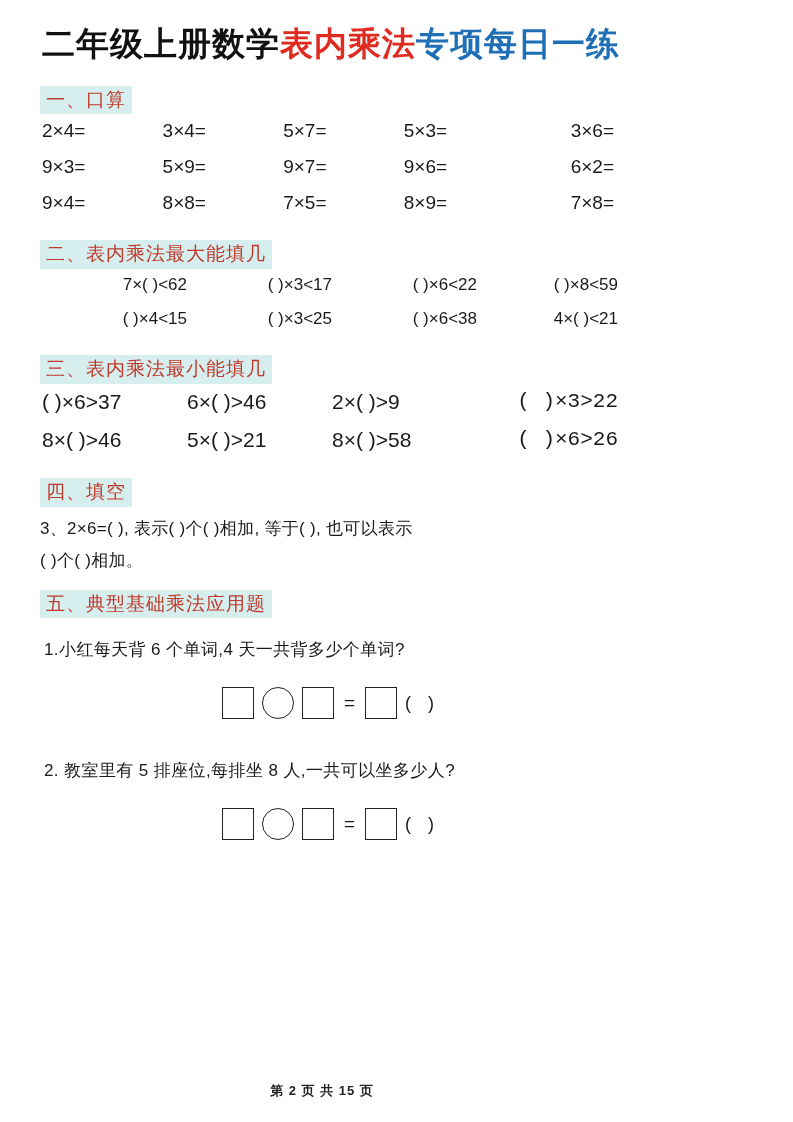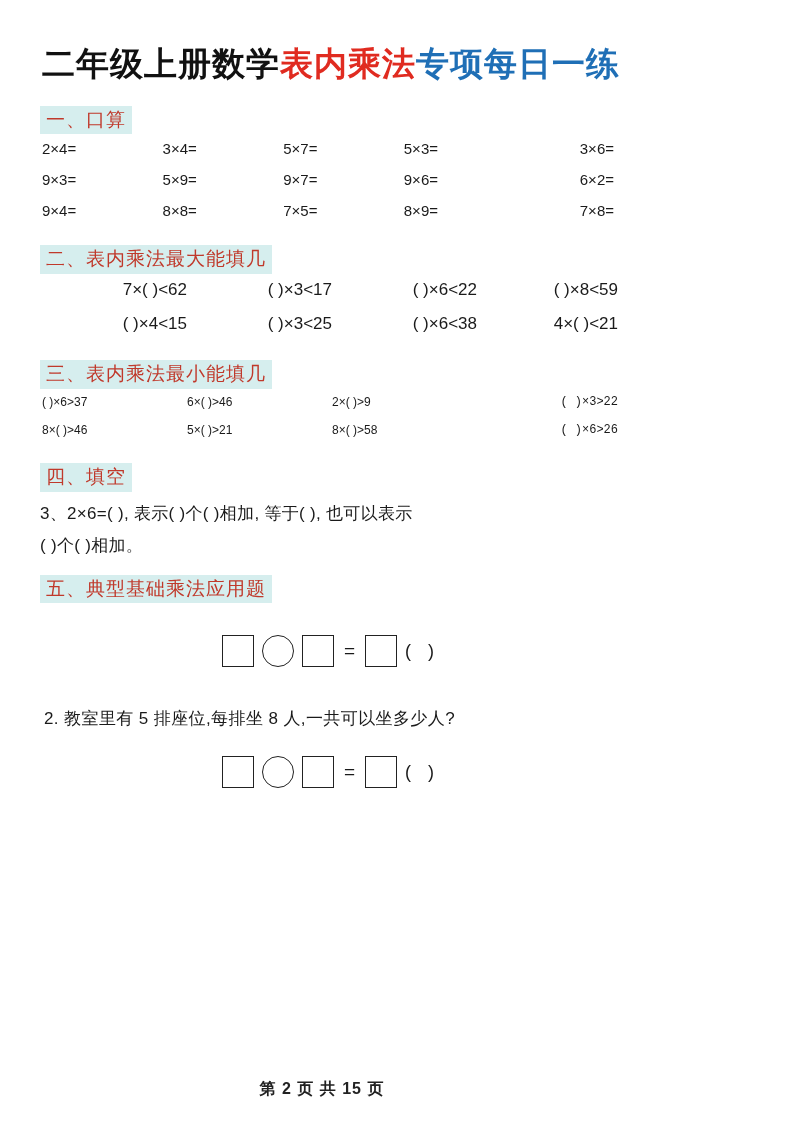--- a/index.html
+++ b/index.html
@@ -12,21 +12,21 @@
     height: 1122px;
     font-family: "Liberation Sans", sans-serif;
     color: #1a1a1a;
     position: relative;
     overflow: hidden;
   }
   .page {
     width: 662px;
     height: 1122px;
     box-sizing: border-box;
-    padding: 38px 40px 10px 40px;
+    padding: 18px 40px 10px 40px;
     position: relative;
   }
 
   
   .title {
     text-align: center;
     font-size: 33px;
     font-weight: bold;
     letter-spacing: 1px;
     white-space: nowrap;
@@ -46,42 +46,42 @@
     font-weight: normal;
     padding: 3px 6px 4px 6px;
     margin: 12px 0 6px 0;
     line-height: 1.15;
     letter-spacing: 1px;
   }
   
   .grid5 {
     display: grid;
     grid-template-columns: 1.05fr 1.05fr 1.05fr 1.05fr 0.85fr;
-    font-size: 15px;
+    font-size: 19px;
     margin-bottom: 14px;
     padding-left: 2px;
   }
   .grid5 .cell { white-space: nowrap; }
   .grid5 .cell:last-child { text-align: right; padding-right: 8px; }
 
   
   .grid4 {
     display: grid;
     grid-template-columns: 1fr 1fr 1fr 1fr;
     font-size: 17px;
     margin-bottom: 14px;
     padding-left: 2px;
   }
   .grid4 .cell { white-space: nowrap; text-align: right; }
   .grid4 .cell:last-child { text-align: right; padding-right: 4px; }
 
   .grid4b {
     display: grid;
     grid-template-columns: 1fr 1fr 1fr 1fr;
-    font-size: 12px;
+    font-size: 21px;
     margin-bottom: 14px;
     padding-left: 2px;
   }
   .grid4b .cell { white-space: nowrap; }
   .grid4b .cell:last-child { text-align: right; padding-right: 4px; font-family: Liberation Mono, monospace; }
 
   
   .fill-line {
     font-size: 17px;
     line-height: 1.9;
@@ -119,21 +119,21 @@
   .eq { font-size: 19px; padding: 0 2px; }
   .paren { font-size: 18px; letter-spacing: 6px; }
 
   
   .footer {
     position: absolute;
     left: 0;
     right: 18px;
     bottom: 22px;
     text-align: center;
-    font-size: 16px;
+    font-size: 13px;
     font-weight: bold;
     color: #222;
     letter-spacing: 1px;
   }
   .spacer-md { height: 26px; }
 </style>
 </head>
 <body>
 
 <div class="page">
@@ -202,20 +202,21 @@
 
   
   <div class="sec-head">四、填空</div>
 
   <p class="fill-line">3、2×6=(     ), 表示(    )个(    )相加, 等于(     ), 也可以表示</p>
   <p class="fill-line">(     )个(     )相加。</p>
 
   
   <div class="sec-head">五、典型基础乘法应用题</div>
 
+  <p class="word-problem">1.小红每天背 6 个单词,4 天一共背多少个单词?</p>
   <div class="answer-row">
     <span class="box"></span>
     <span class="circ"></span>
     <span class="box"></span>
     <span class="eq">=</span>
     <span class="box"></span>
     <span class="paren">(     )</span>
   </div>
 
   <div class="spacer-md"></div>

